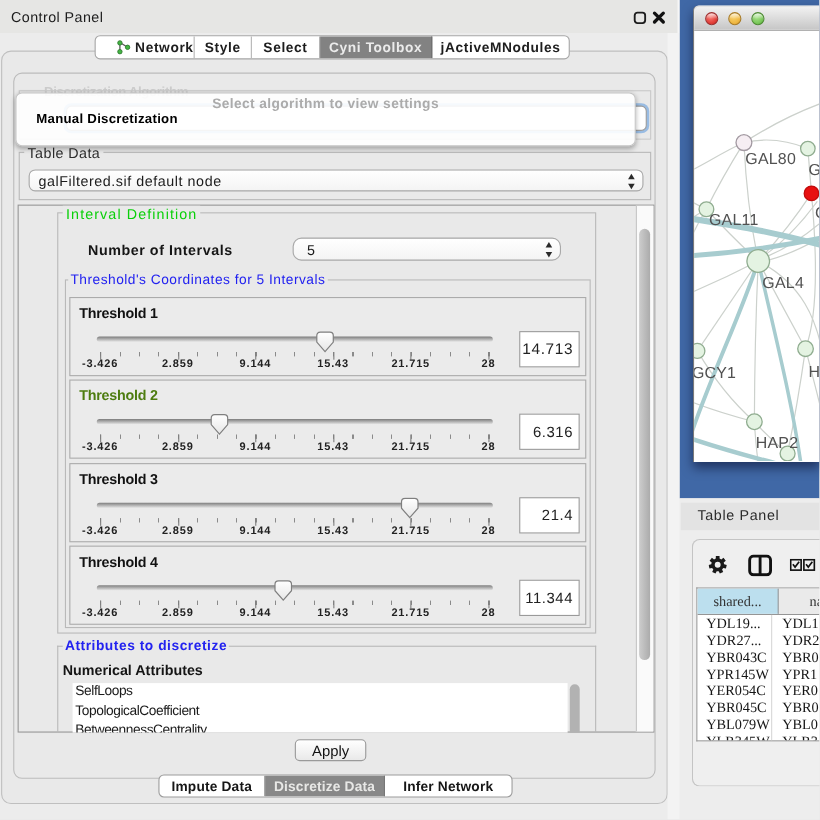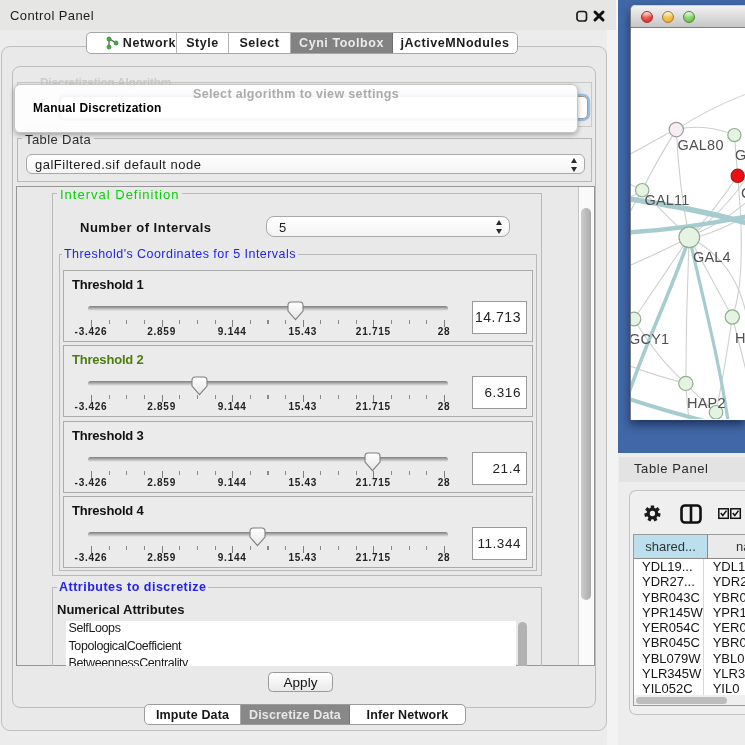--- a/index.html
+++ b/index.html
@@ -293,21 +293,21 @@
     </svg>
 
     <svg class="abs" style="left:88px;top:17px;" width="26" height="12" viewBox="0 0 26 12">
       <rect x="0.8" y="0.8" width="9.5" height="9.5" fill="none" stroke="#111" stroke-width="1.5"></rect>
       <path d="M2.8 5 L4.8 7.5 L8.5 2.6" stroke="#111" stroke-width="1.5" fill="none"></path>
       <rect x="12.8" y="0.8" width="9.5" height="9.5" fill="none" stroke="#111" stroke-width="1.5"></rect>
       <path d="M14.8 5 L16.8 7.5 L20.5 2.6" stroke="#111" stroke-width="1.5" fill="none"></path>
     </svg>
   </div>
 
-  <div class="abs" style="position:absolute;left:15px;top:81px;width:112px;height:172px;background:#fff;border:1px solid #9a9a9a;border-right:none;overflow:hidden;font-size:13px;color:#151515;">
+  <div class="abs" style="position:absolute;left:15px;top:81px;width:112px;height:140px;background:#fff;border:1px solid #9a9a9a;border-right:none;overflow:hidden;font-size:13px;color:#151515;font-family:Liberation Serif, serif;">
     <div style="height:24px;display:flex;border-bottom:1px solid #8a8a8a;">
       <div style="width:74px;background:#bcdfee;border-right:1px solid #8a8a8a;text-align:center;line-height:24px;color:#333;">shared...</div>
       <div style="flex:1;background:#eaeaea;padding-left:28px;line-height:24px;color:#333;overflow:hidden;">name</div>
     </div>
     <div style="display:flex;">
       <div style="width:74px;padding-left:8px;line-height:15.3px;">YDL19...<br>YDR27...<br>YBR043C<br>YPR145W<br>YER054C<br>YBR045C<br>YBL079W<br>YLR345W<br>YIL052C</div>
       <div style="flex:1;border-left:1px solid #d8d8d8;padding-left:9px;line-height:15.3px;">YDL1<br>YDR2<br>YBR0<br>YPR1<br>YER0<br>YBR0<br>YBL0<br>YLR3<br>YIL0</div>
     </div>
 
     <div class="abs" style="left:0;top:160px;width:112px;height:11px;background:#efefef;"></div>

